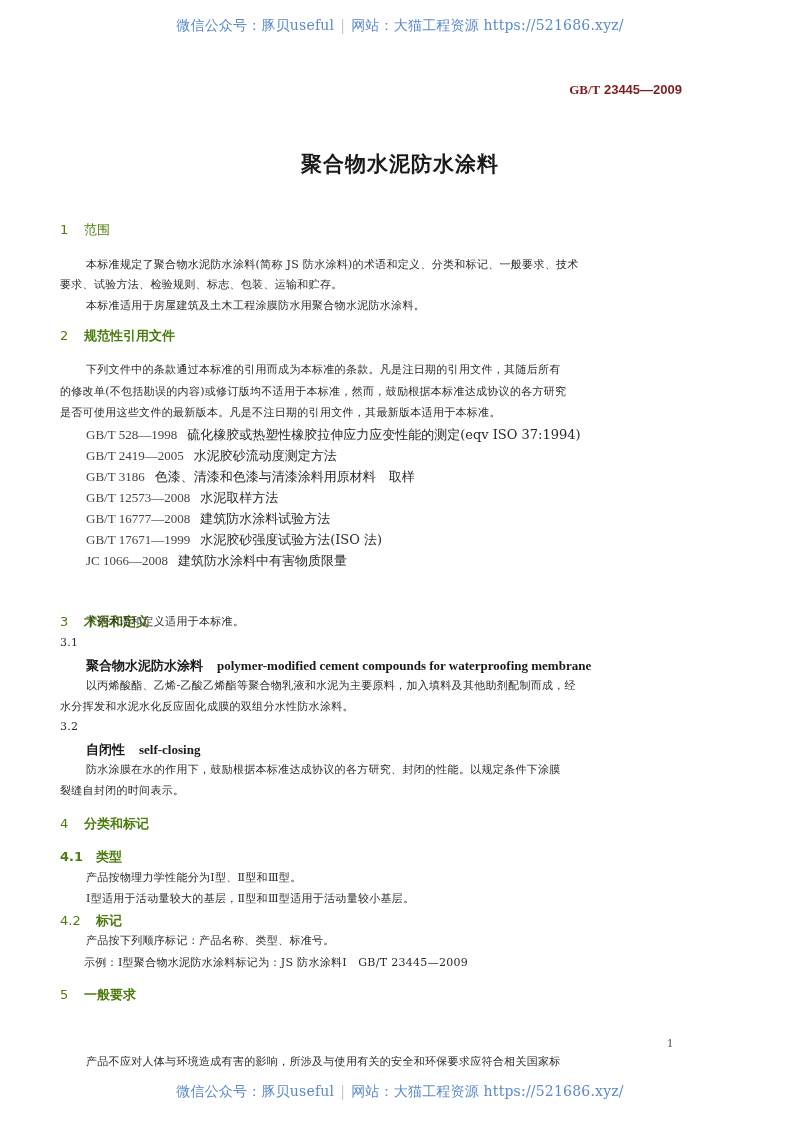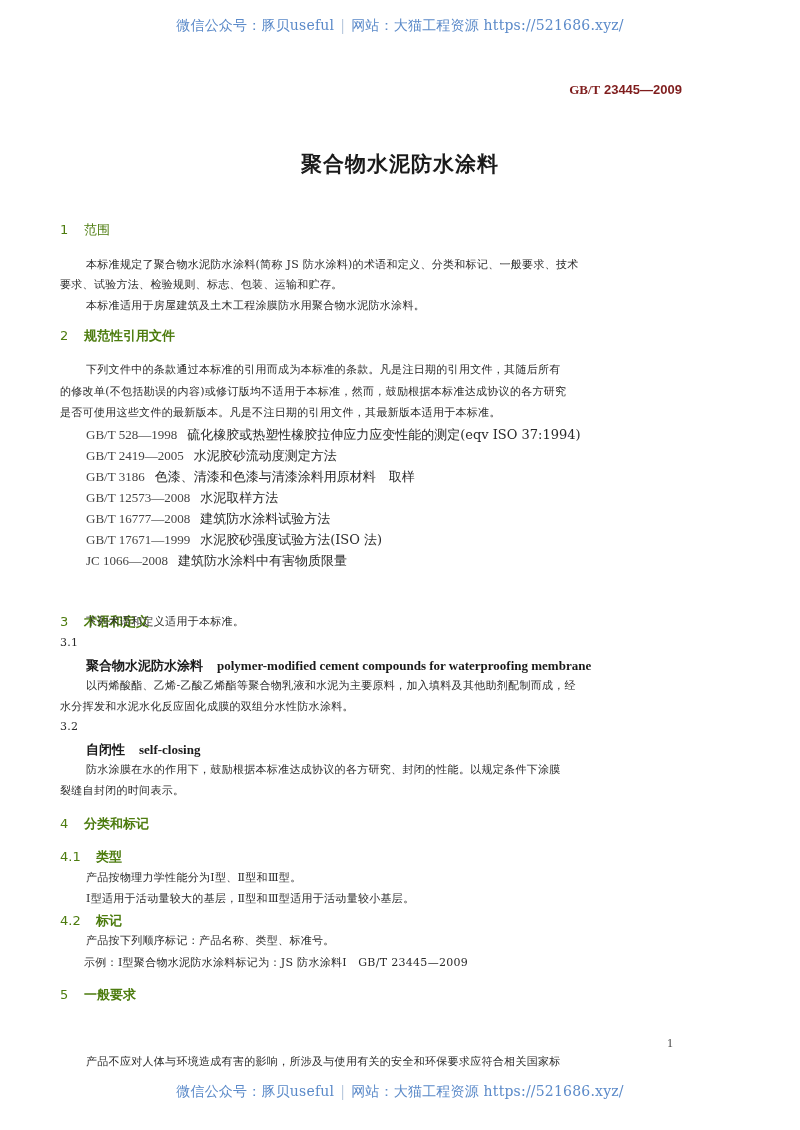--- a/index.html
+++ b/index.html
@@ -108,21 +108,21 @@
 <div class="abs term" style="top:741px;">
   <span>自闭性</span><span class="en">self-closing</span>
 </div>
 <div class="abs p indent" style="top:762px;">防水涂膜在水的作用下，鼓励根据本标准达成协议的各方研究、封闭的性能。以规定条件下涂膜</div>
 <div class="abs p flush" style="top:783px;">裂缝自封闭的时间表示。</div>
 
 <div class="abs h1 bold" style="top:815px;">
   <span class="num">4</span><span class="txt">分类和标记</span>
 </div>
 <div class="abs h1 bold" style="top:848px;">
-  <span class="num" style="width:36px;">4.1</span><span class="txt">类型</span>
+  <span class="num" style="width:36px;font-weight:bold;">4.1</span><span class="txt">类型</span>
 </div>
 <div class="abs p indent" style="top:870px;">产品按物理力学性能分为Ⅰ型、Ⅱ型和Ⅲ型。</div>
 <div class="abs p indent" style="top:891px;">Ⅰ型适用于活动量较大的基层，Ⅱ型和Ⅲ型适用于活动量较小基层。</div>
 <div class="abs h1 bold" style="top:912px;">
   <span class="num" style="width:36px;">4.2</span><span class="txt">标记</span>
 </div>
 <div class="abs p indent" style="top:933px;">产品按下列顺序标记：产品名称、类型、标准号。</div>
 <div class="abs p small" style="top:955px; left:84px;">示例：Ⅰ型聚合物水泥防水涂料标记为：JS 防水涂料Ⅰ　GB/T 23445—2009</div>
 
 <div class="abs h1 bold" style="top:986px;">

